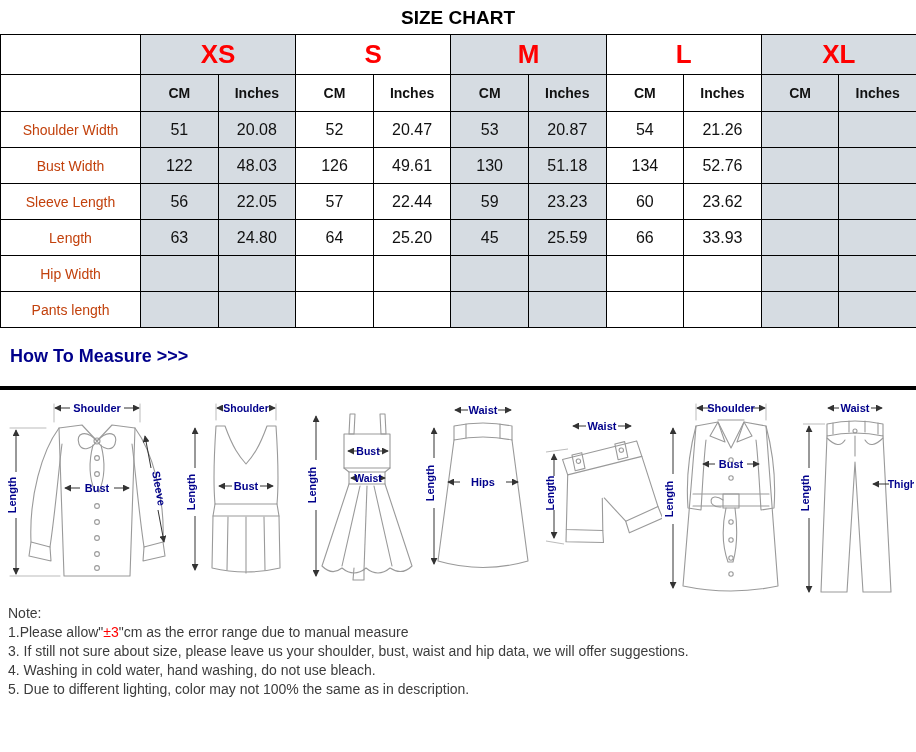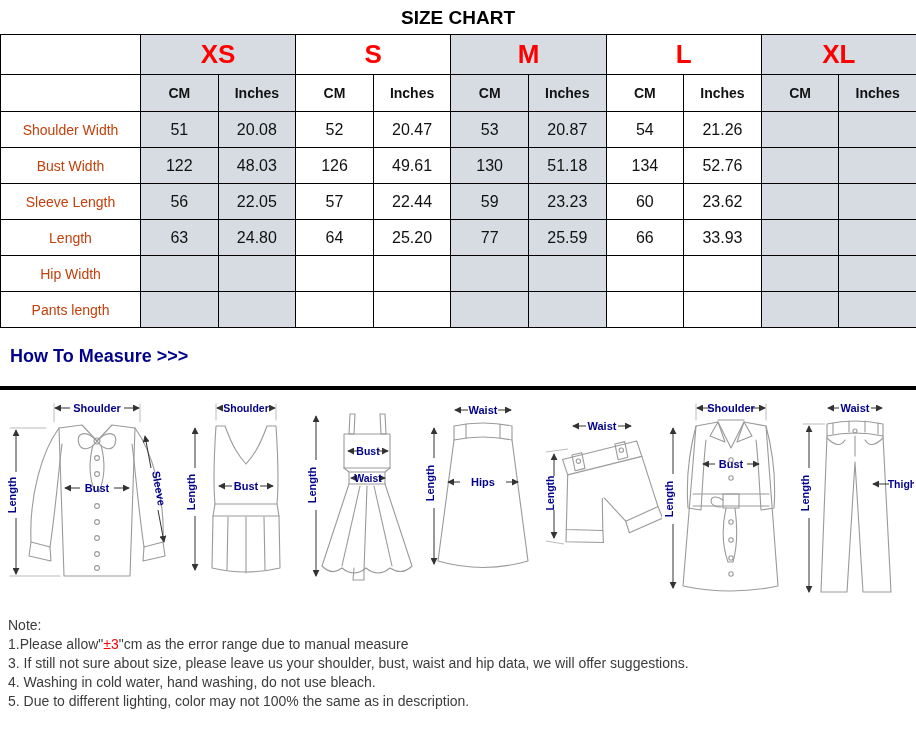--- a/index.html
+++ b/index.html
@@ -11,21 +11,21 @@
   tr.unit-row{height:37px;}
   tr.data-row{height:36px;}
   td.size-cell{font-size:26px;font-weight:bold;color:#ff0000;}
   td.unit-cell{font-size:14px;font-weight:bold;color:#111;}
   td.row-label{font-size:14px;color:#c2410c;}
   td.val-cell{font-size:16px;color:#111;}
   td.g{background:#d6dce2;}
   .measure-title{margin:18px 0 16px 10px;font-size:18px;font-weight:bold;color:#00008b;height:24px;}
   .divider{width:916px;height:4px;background:#000;margin-top:2px;}
   .drawings{width:916px;height:202px;margin-top:6px;display:flex;justify-content:space-between;align-items:flex-start;padding:0 2px;box-sizing:border-box;}
-  .notes{padding:6px 0 0 8px;font-size:14px;color:#3c3c3c;line-height:19px;margin-top:12px;}
+  .notes{padding:6px 0 0 8px;font-size:14px;color:#3c3c3c;line-height:19px;}
   .red{color:#ff0000;}
   
   .o{fill:none;stroke:#9a9a9a;stroke-width:1.1;stroke-linejoin:round;stroke-linecap:round;}
   .d{stroke:#333;stroke-width:1;fill:none;}
   .t{stroke:#aaa;stroke-width:0.8;}
   text.lbl{fill:#00008b;font-weight:bold;font-size:11px;font-family:"Liberation Sans",sans-serif;text-anchor:middle;}
   text.sm{font-size:10.5px;}
 </style>
 </head>
 <body>
@@ -115,21 +115,21 @@
     <td class="val-cell">23.62</td>
     <td class="val-cell g"></td>
     <td class="val-cell g"></td>
   </tr>
   <tr class="data-row">
     <td class="row-label">Length</td>
     <td class="val-cell g">63</td>
     <td class="val-cell g">24.80</td>
     <td class="val-cell">64</td>
     <td class="val-cell">25.20</td>
-    <td class="val-cell g">77</td>
+    <td class="val-cell g">45</td>
     <td class="val-cell g">25.59</td>
     <td class="val-cell">66</td>
     <td class="val-cell">33.93</td>
     <td class="val-cell g"></td>
     <td class="val-cell g"></td>
   </tr>
   <tr class="data-row">
     <td class="row-label">Hip Width</td>
     <td class="val-cell g"></td>
     <td class="val-cell g"></td>

